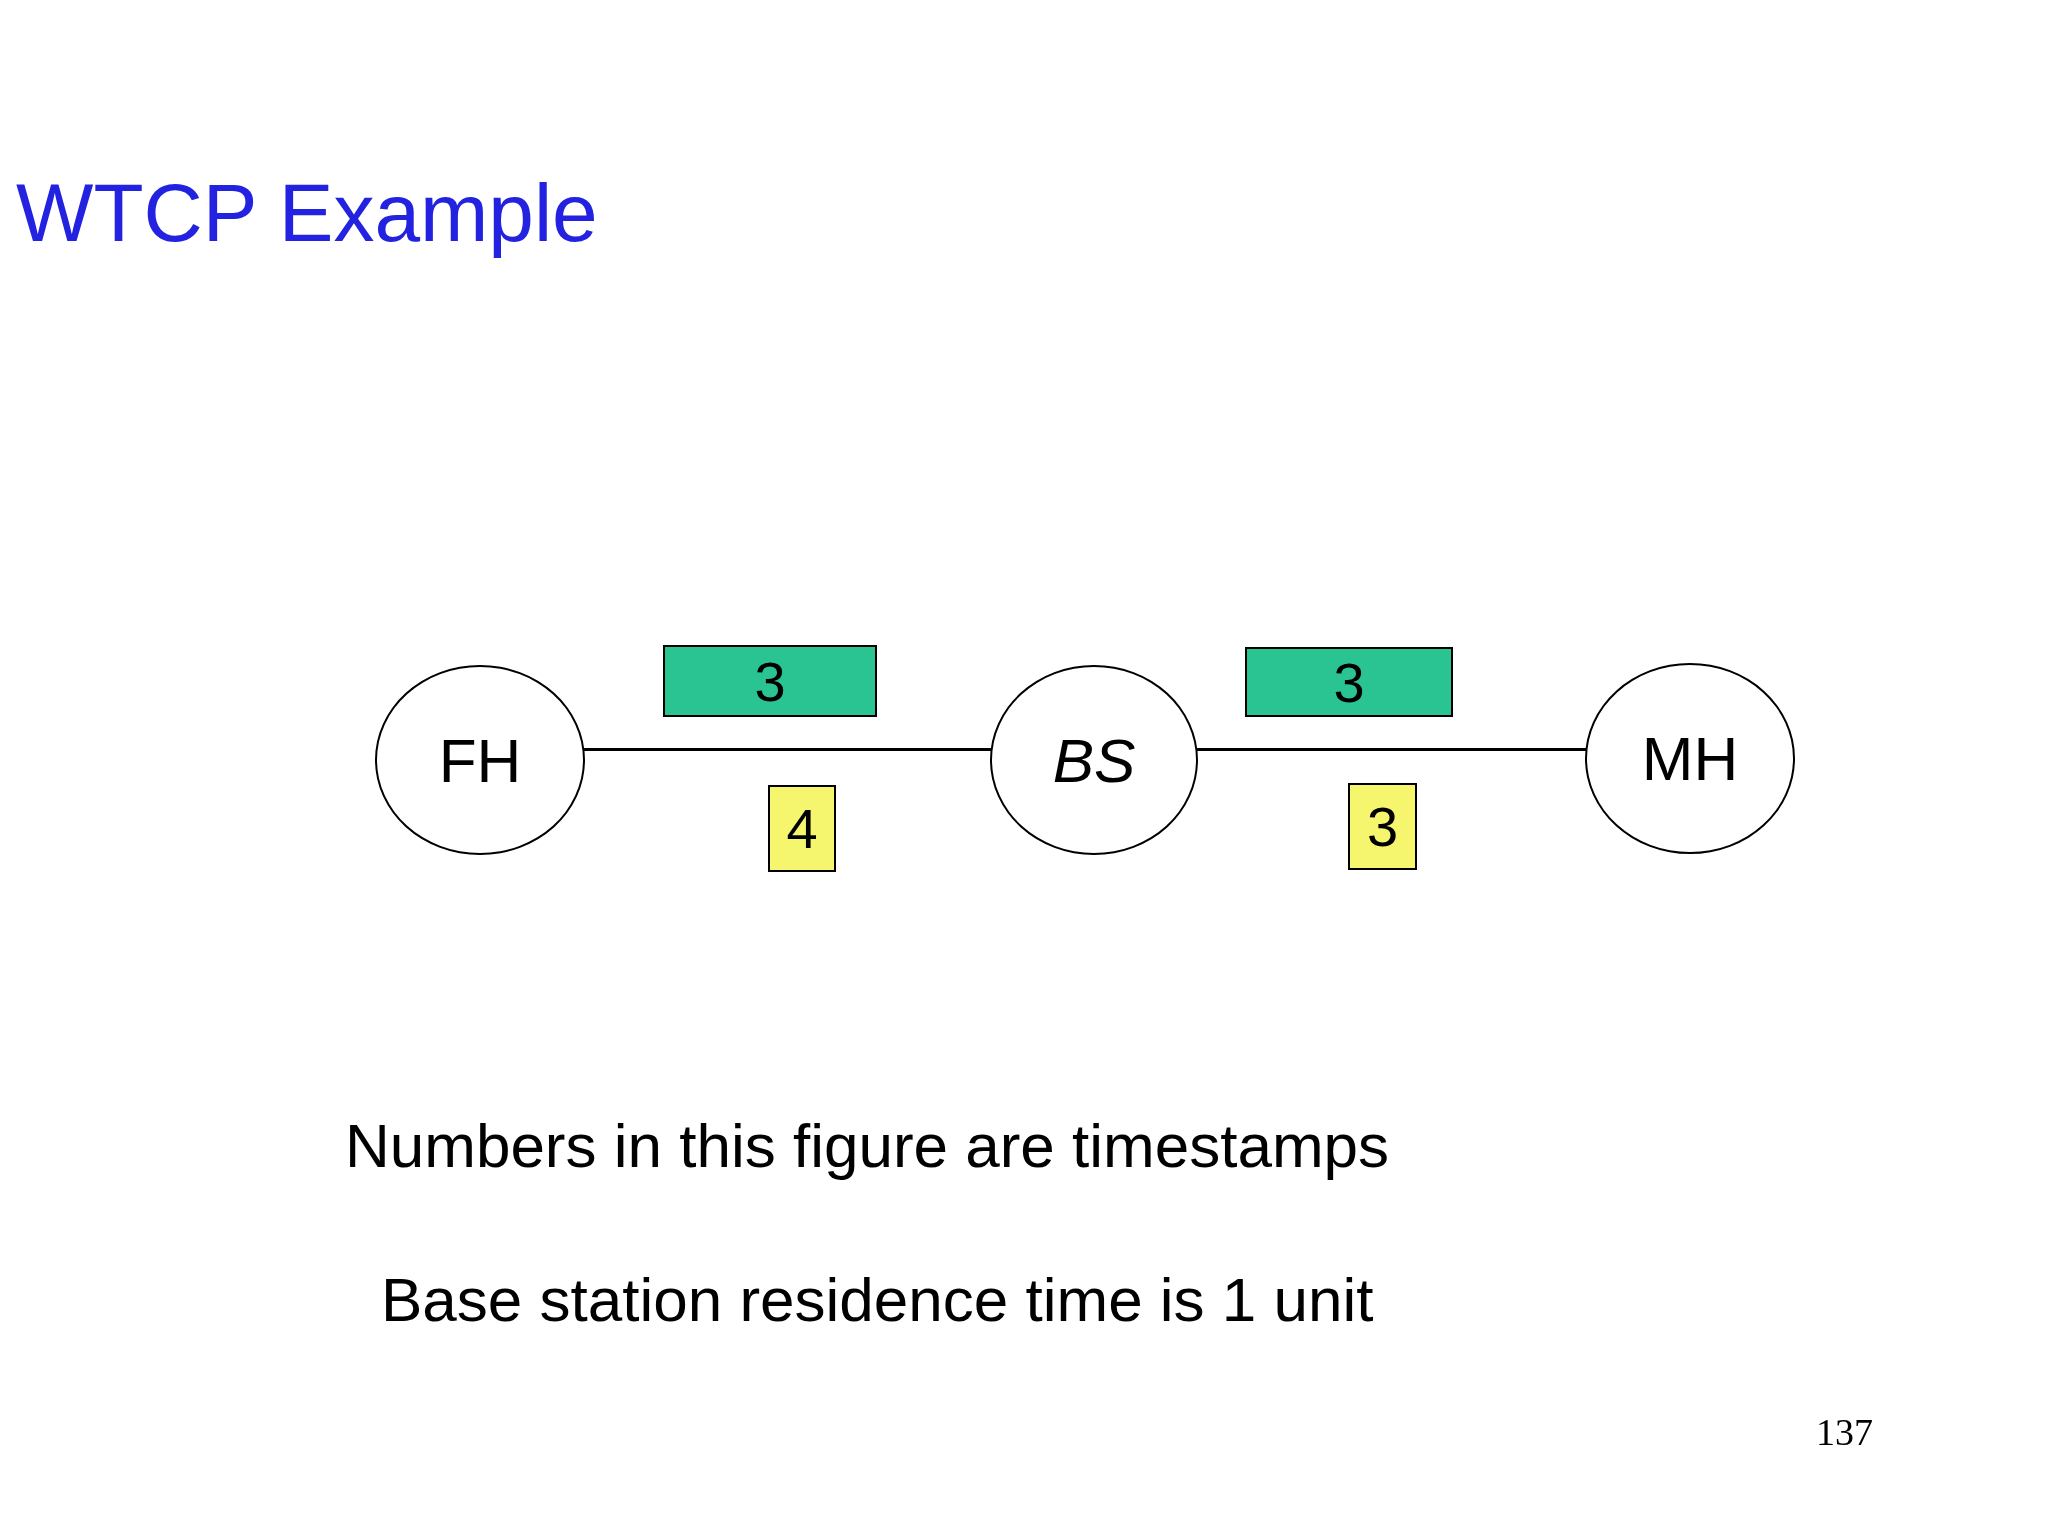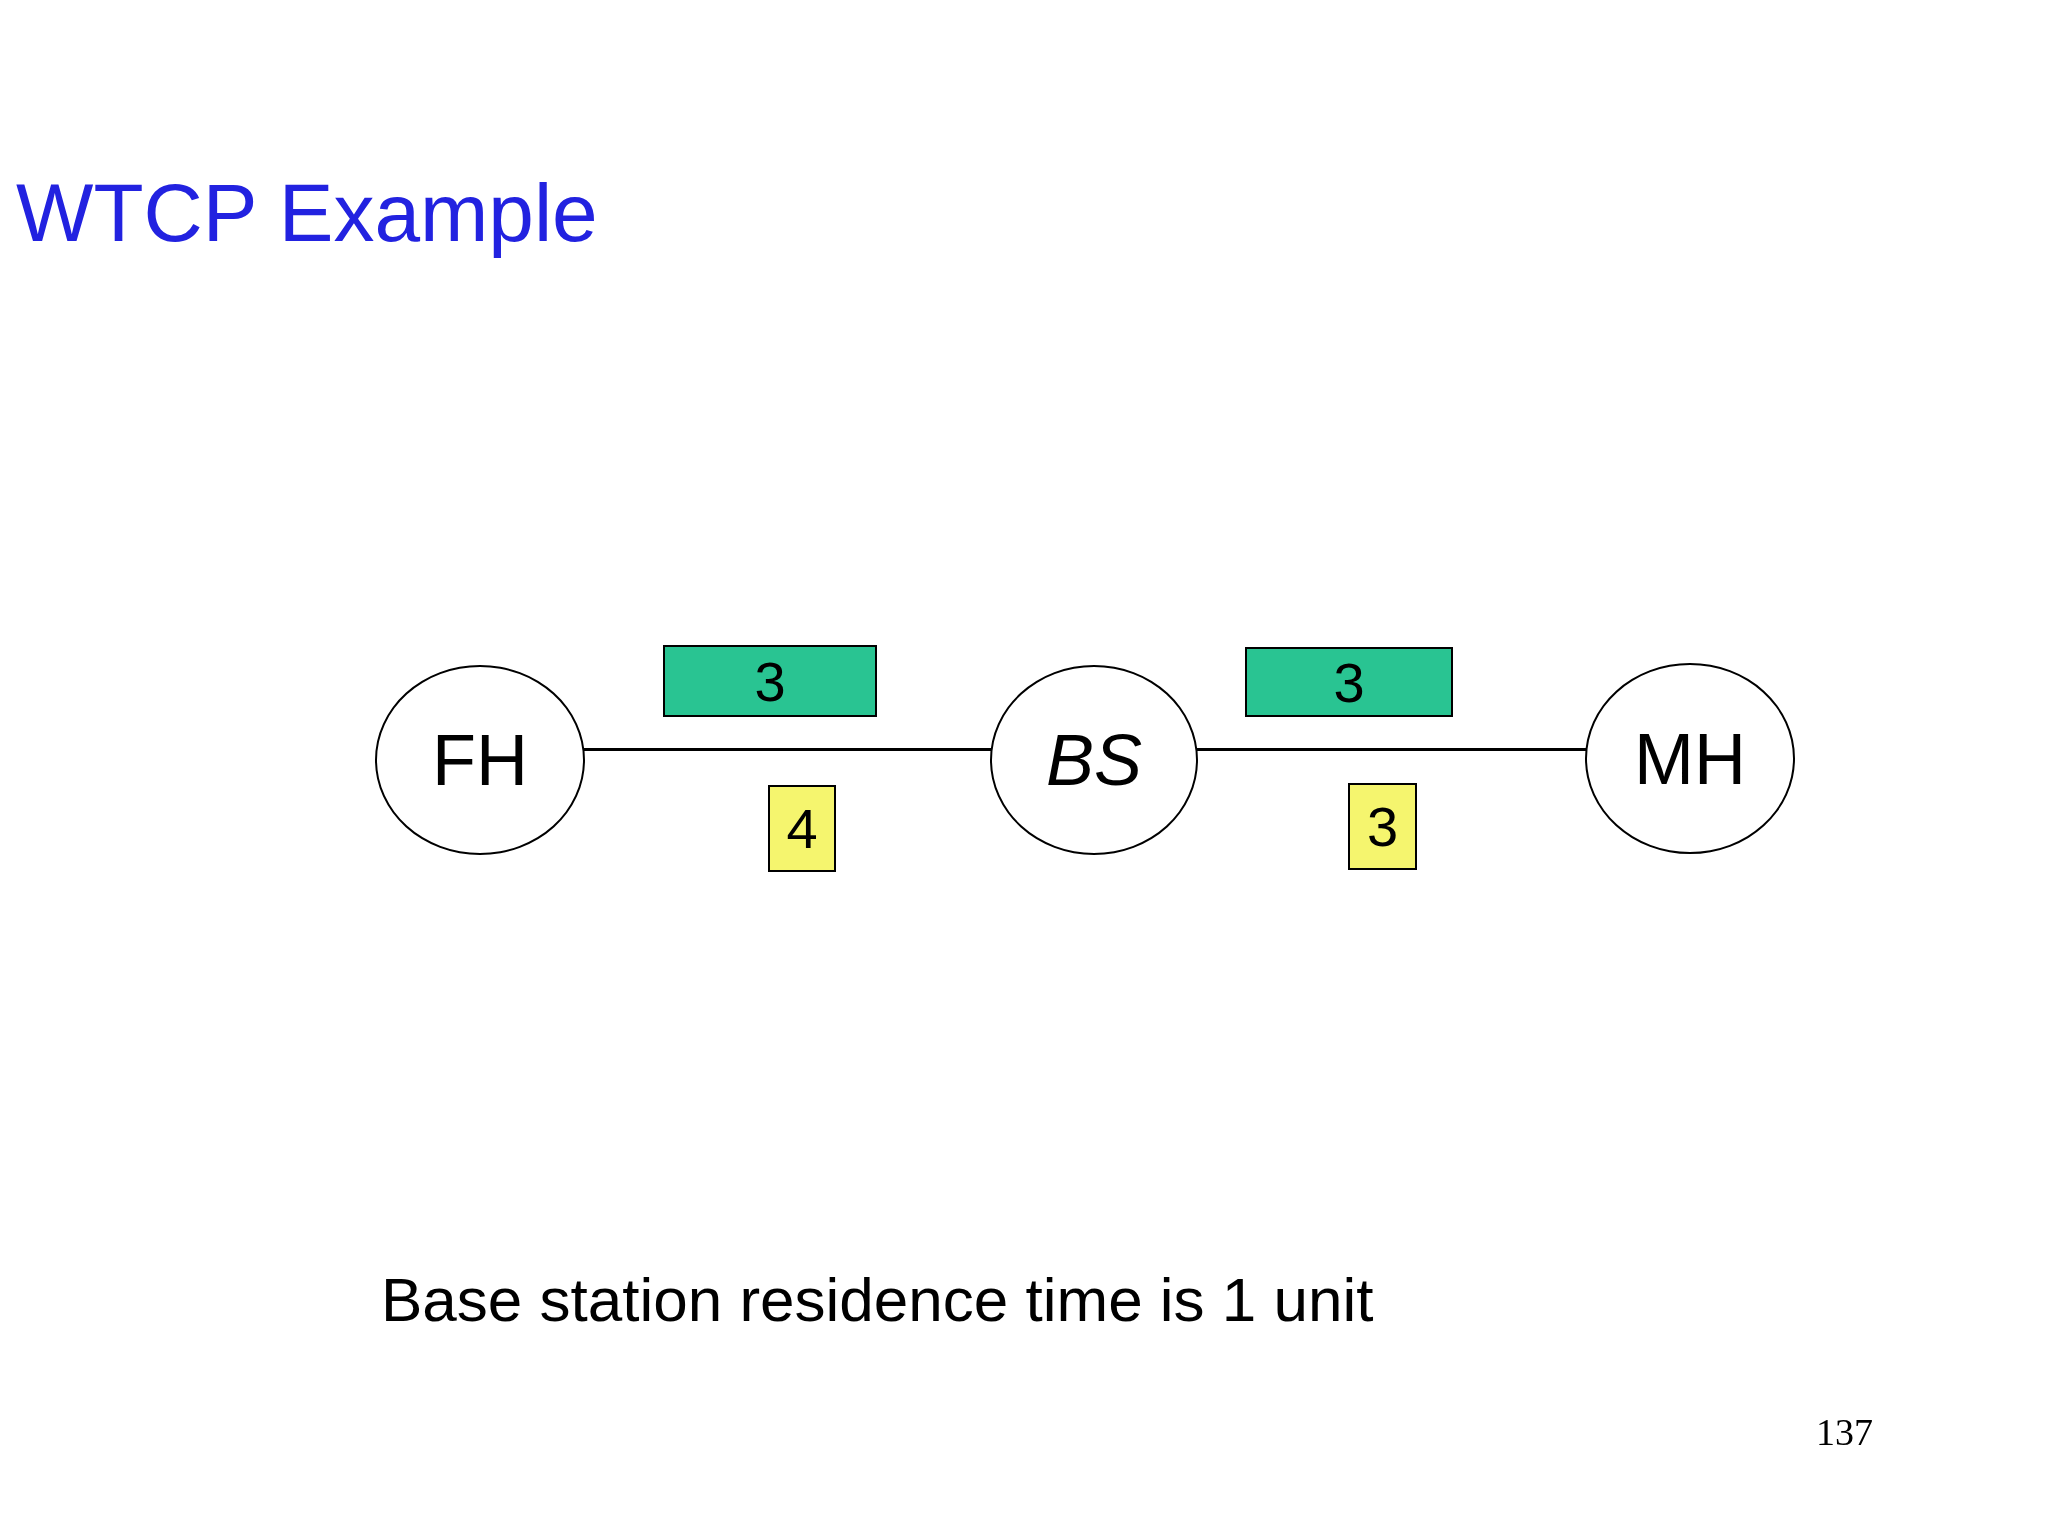--- a/index.html
+++ b/index.html
@@ -43,21 +43,21 @@
   .link-1 { left: 560px;  width: 450px; }
   .link-2 { left: 1180px; width: 420px; }
   .node {
     position: absolute;
     border: 2px solid #000000;
     border-radius: 50%;
     background: #ffffff;
     display: flex;
     align-items: center;
     justify-content: center;
-    font-size: 72px;
+    font-size: 62px;
     color: #000000;
     box-sizing: border-box;
   }
   .node-fh { left: 375px;  top: 665px; width: 210px; height: 190px; }
   .node-bs { left: 990px;  top: 665px; width: 208px; height: 190px; font-style: italic; }
   .node-mh { left: 1585px; top: 663px; width: 210px; height: 191px; }
   .tsbox {
     position: absolute;
     border: 2px solid #000000;
     display: flex;
@@ -116,17 +116,18 @@
     </div>
 
     <div class="tsbox green box-g1">3</div>
     <div class="tsbox yellow box-y1">4</div>
 
     <div class="tsbox green box-g2">3</div>
     <div class="tsbox yellow box-y2">3</div>
 
   </div>
 
+  <p class="note note-1">Numbers in this figure are timestamps</p>
   <p class="note note-2">Base station residence time is 1 unit</p>
 
   <div class="page-number">137</div>
 
 </div>
 
 </body></html>

